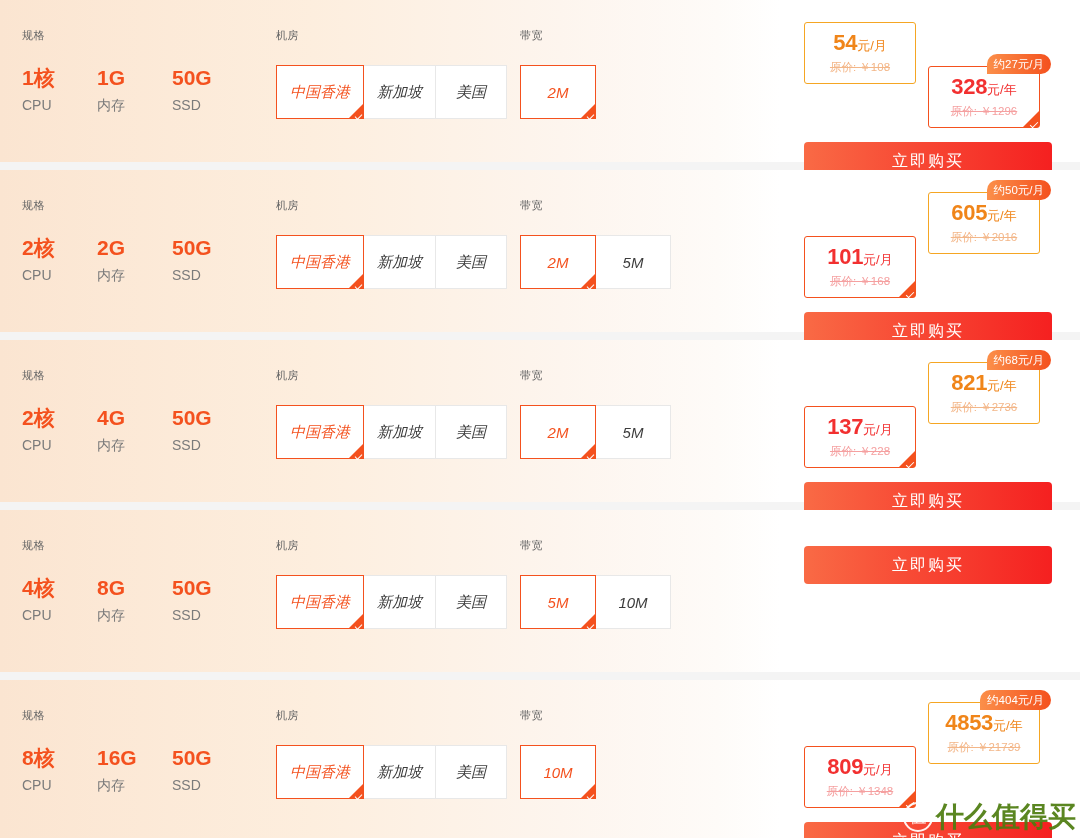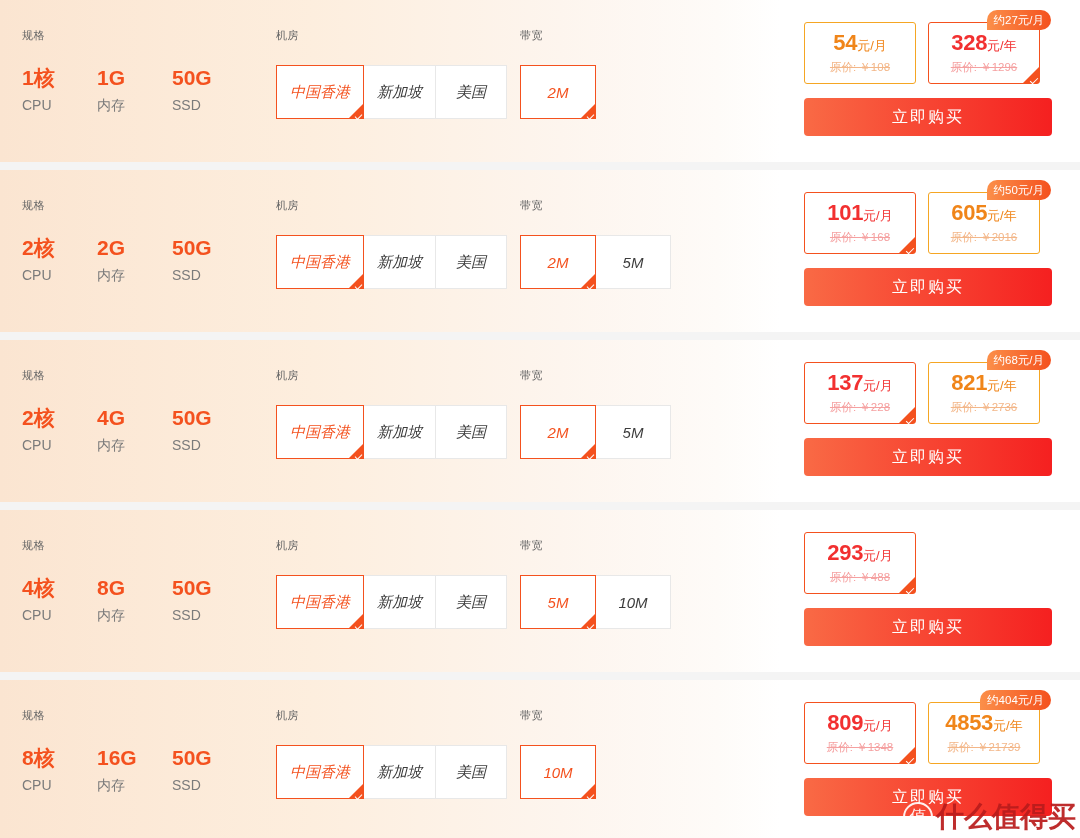--- a/index.html
+++ b/index.html
@@ -135,21 +135,21 @@
     height: 62px;
     border: 1px solid #F5A623;
     border-radius: 3px;
     background: #ffffff;
     display: flex;
     flex-direction: column;
     align-items: center;
     justify-content: center;
     cursor: pointer;
   }
-  .price-card.selected { border-color: #F4511E; }
+  .price-card.selected { border-color: #F4511E; margin-top: 44px; }
   .price-card.selected::after {
     content: "";
     position: absolute;
     right: 0; bottom: 0;
     width: 0; height: 0;
     border-style: solid;
     border-width: 0 0 16px 16px;
     border-color: transparent transparent #F4511E transparent;
   }
   .price-card.selected .tick {
@@ -231,21 +231,21 @@
     height: 30px;
     border-radius: 50%;
     border: 2px solid #ffffff;
     color: #ffffff;
     font-size: 17px;
     line-height: 26px;
     text-align: center;
     margin-right: 3px;
   }
   .wm-text {
-    color: #b91c1c;
+    color: #4d7c0f;
     font-size: 28px;
     font-weight: bold;
     letter-spacing: 0px;
     line-height: 30px;
   }
 </style>
 </head>
 <body>
 
 <div class="plan-list" id="plan-list">
@@ -467,25 +467,20 @@
               <span>5M</span>
               <span class="tick"></span>
             </div>
             <div class="opt wide">
               <span>10M</span>
             </div>
           </div>
         </div>
       </div>
       <div class="price-area"><div class="price-cards">
-          <div class="price-card red selected">
-            <div class="price-main"><span class="price-num">293</span><span class="price-suffix">元/月</span></div>
-            <div class="price-orig">原价: ￥488</div>
-            <span class="tick"></span>
-          </div>
         </div><button class="buy-button">立即购买</button></div>
     </div>
     <div class="plan-row">
       <div class="config-area">
         <div class="col-spec">
           <span class="col-label">规格</span>
           <div class="spec-items">
             <div class="spec-item">
               <span class="spec-value">8核</span>
               <span class="spec-unit">CPU</span>

